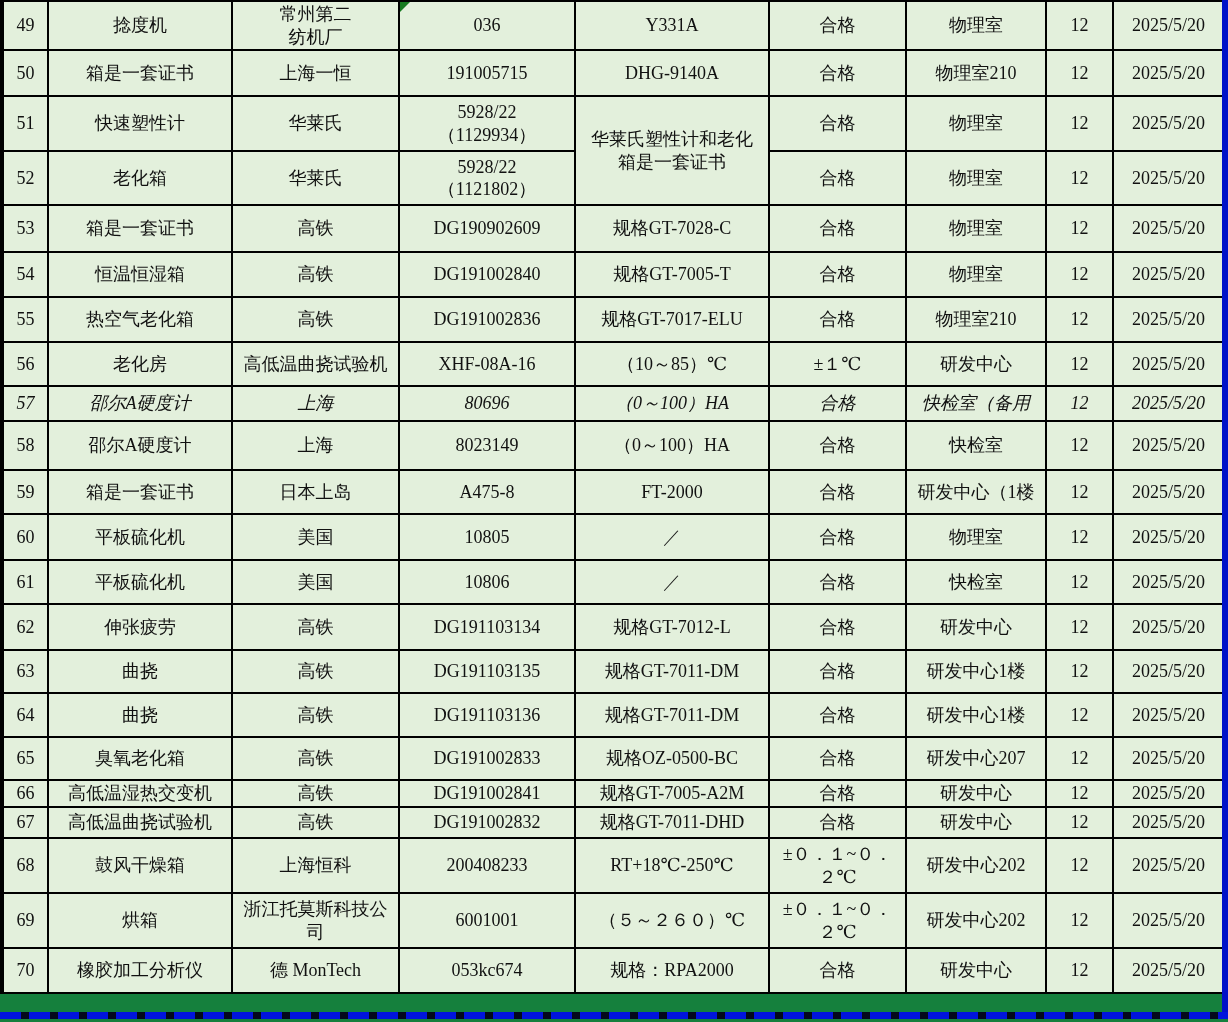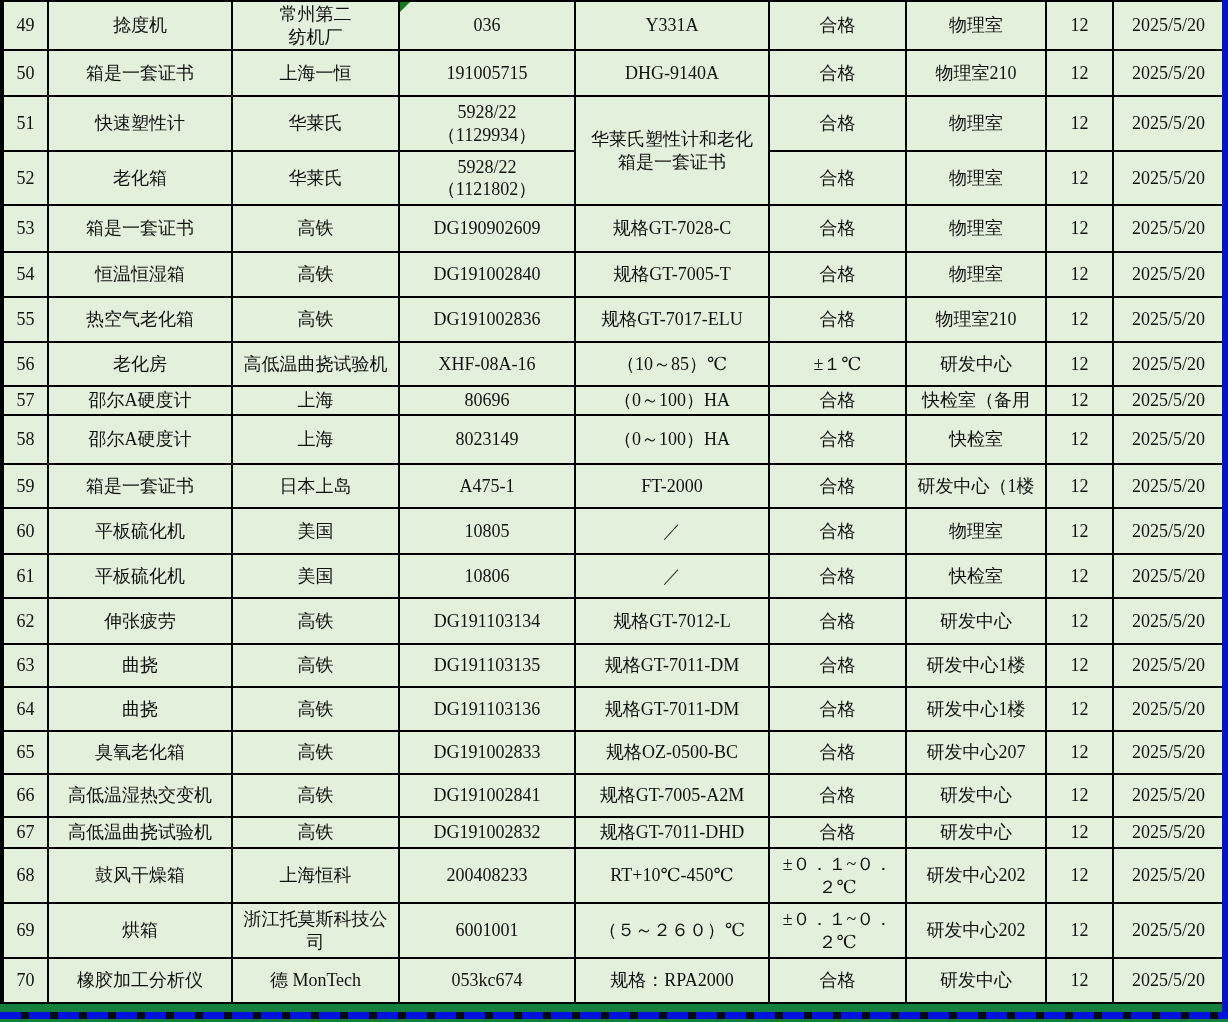--- a/index.html
+++ b/index.html
@@ -152,21 +152,21 @@
           <td class="c-num">56</td>
           <td class="c-name">老化房</td>
           <td class="c-manufacturer">高低温曲挠试验机</td>
           <td class="c-serial">XHF-08A-16</td>
           <td class="c-model">（10～85）℃</td>
           <td class="c-result">±１℃</td>
           <td class="c-location">研发中心</td>
           <td class="c-count">12</td>
           <td class="c-date">2025/5/20</td>
         </tr>
-        <tr style="height: 29px;">
+        <tr style="height: 35px; font-style: italic;">
           <td class="c-num">57</td>
           <td class="c-name">邵尔A硬度计</td>
           <td class="c-manufacturer">上海</td>
           <td class="c-serial">80696</td>
           <td class="c-model">（0～100）HA</td>
           <td class="c-result">合格</td>
           <td class="c-location">快检室（备用</td>
           <td class="c-count">12</td>
           <td class="c-date">2025/5/20</td>
         </tr>
@@ -178,21 +178,21 @@
           <td class="c-model">（0～100）HA</td>
           <td class="c-result">合格</td>
           <td class="c-location">快检室</td>
           <td class="c-count">12</td>
           <td class="c-date">2025/5/20</td>
         </tr>
         <tr style="height: 44px;">
           <td class="c-num">59</td>
           <td class="c-name">箱是一套证书</td>
           <td class="c-manufacturer">日本上岛</td>
-          <td class="c-serial">A475-1</td>
+          <td class="c-serial">A475-8</td>
           <td class="c-model">FT-2000</td>
           <td class="c-result">合格</td>
           <td class="c-location">研发中心（1楼</td>
           <td class="c-count">12</td>
           <td class="c-date">2025/5/20</td>
         </tr>
         <tr style="height: 46px;">
           <td class="c-num">60</td>
           <td class="c-name">平板硫化机</td>
           <td class="c-manufacturer">美国</td>
@@ -251,21 +251,21 @@
           <td class="c-num">65</td>
           <td class="c-name">臭氧老化箱</td>
           <td class="c-manufacturer">高铁</td>
           <td class="c-serial a-left">DG191002833</td>
           <td class="c-model">规格OZ-0500-BC</td>
           <td class="c-result">合格</td>
           <td class="c-location">研发中心207</td>
           <td class="c-count">12</td>
           <td class="c-date">2025/5/20</td>
         </tr>
-        <tr style="height: 43px;">
+        <tr style="height: 27px;">
           <td class="c-num">66</td>
           <td class="c-name">高低温湿热交变机</td>
           <td class="c-manufacturer">高铁</td>
           <td class="c-serial a-left">DG191002841</td>
           <td class="c-model">规格GT-7005-A2M</td>
           <td class="c-result">合格</td>
           <td class="c-location">研发中心</td>
           <td class="c-count">12</td>
           <td class="c-date">2025/5/20</td>
         </tr>
@@ -278,21 +278,21 @@
           <td class="c-result">合格</td>
           <td class="c-location">研发中心</td>
           <td class="c-count">12</td>
           <td class="c-date">2025/5/20</td>
         </tr>
         <tr style="height: 55px;">
           <td class="c-num">68</td>
           <td class="c-name">鼓风干燥箱</td>
           <td class="c-manufacturer">上海恒科</td>
           <td class="c-serial">200408233</td>
-          <td class="c-model">RT+10℃-450℃</td>
+          <td class="c-model">RT+18℃-250℃</td>
           <td class="c-result">±０．１~０．
 ２℃</td>
           <td class="c-location">研发中心202</td>
           <td class="c-count">12</td>
           <td class="c-date">2025/5/20</td>
         </tr>
         <tr style="height: 55px;">
           <td class="c-num">69</td>
           <td class="c-name">烘箱</td>
           <td class="c-manufacturer">浙江托莫斯科技公

